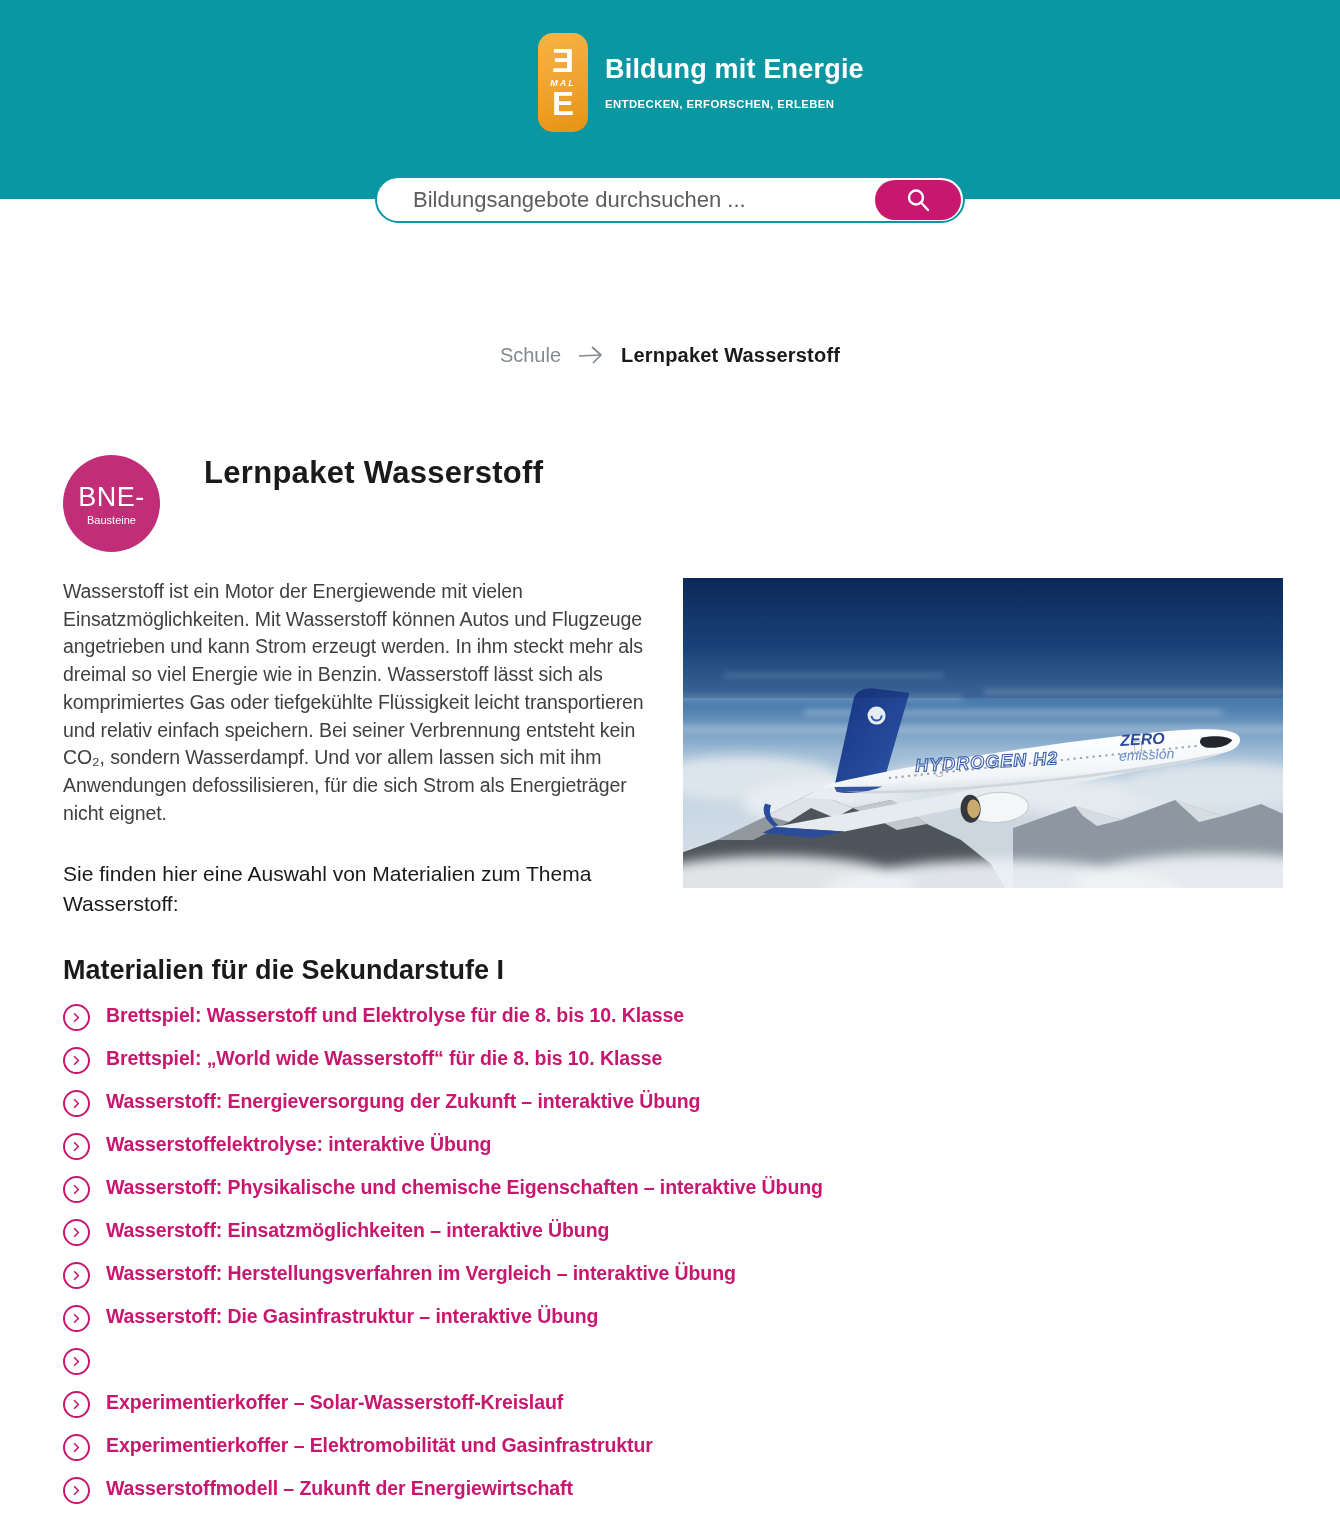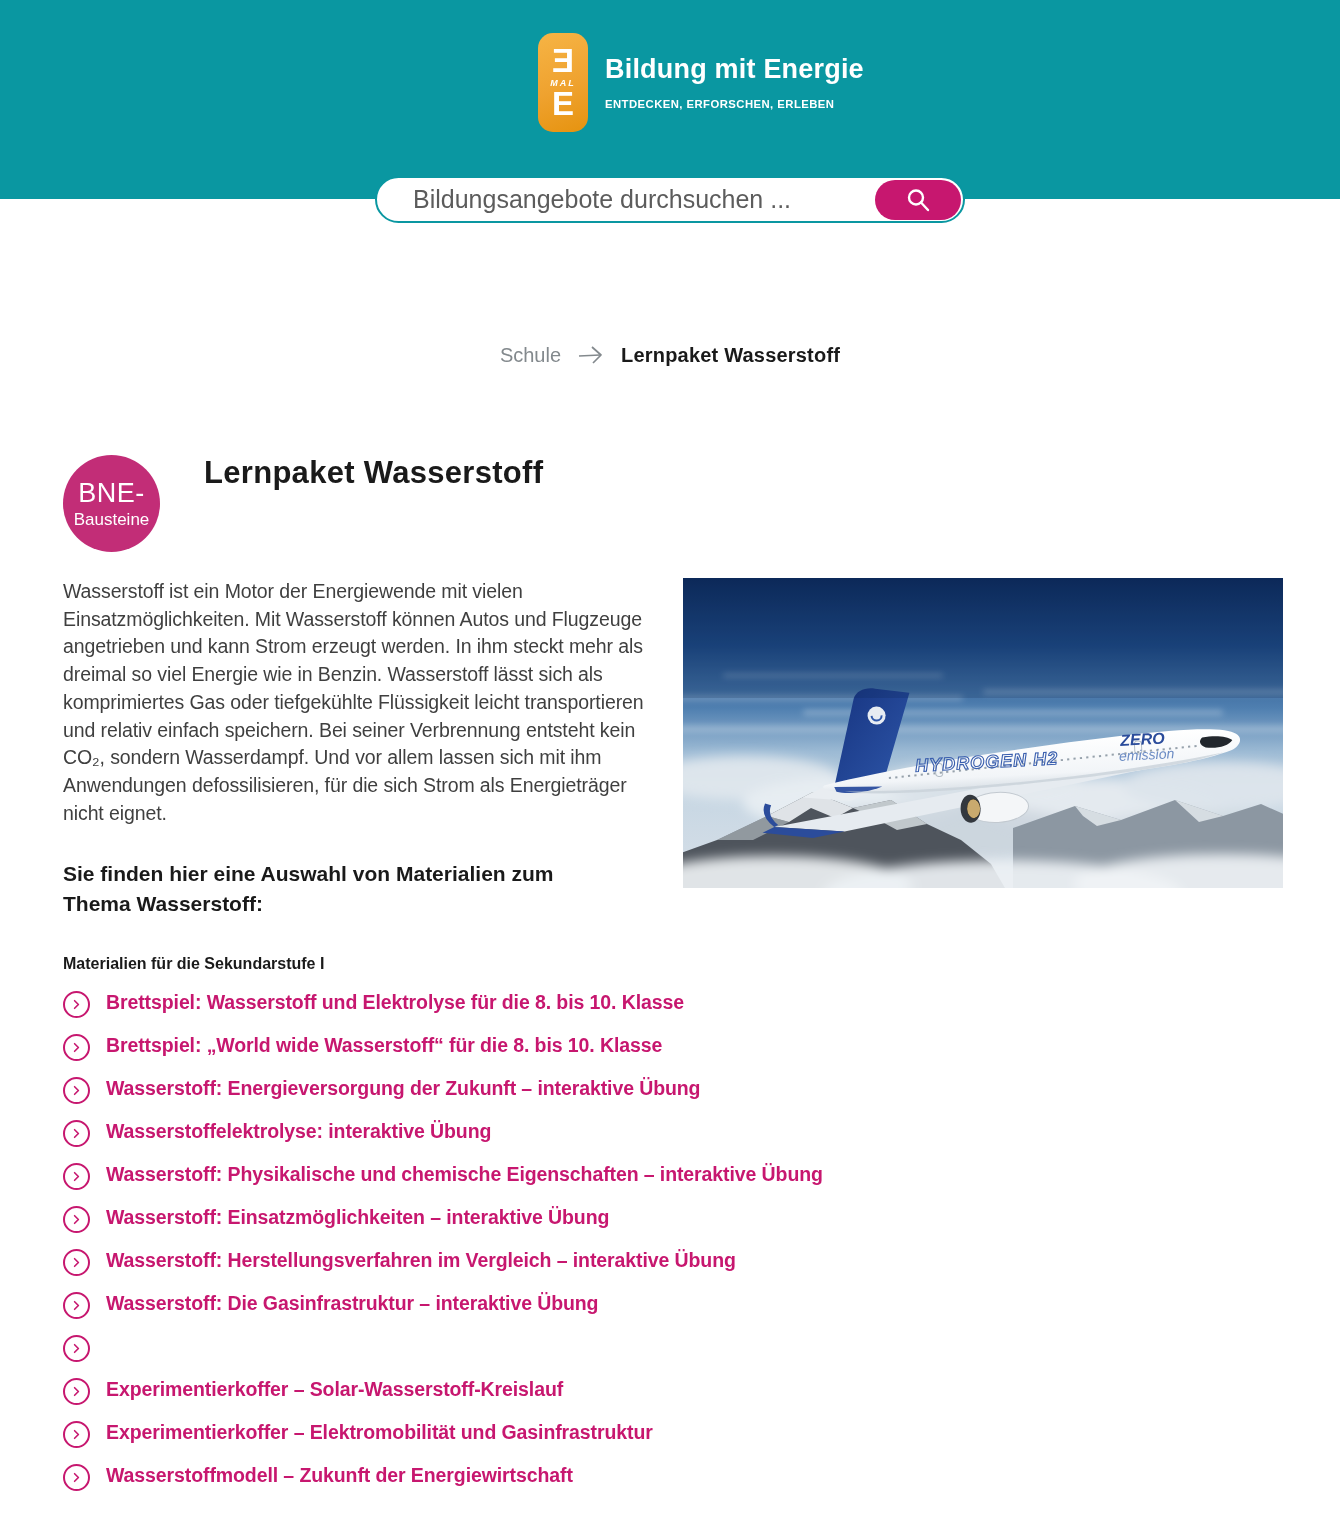--- a/index.html
+++ b/index.html
@@ -32,52 +32,52 @@
   .brand-title{font-size:27px;font-weight:bold;letter-spacing:.2px;line-height:1.05;}
   .brand-tagline{font-size:11.3px;font-weight:bold;letter-spacing:.45px;margin-top:15px;}
   
   .search-bar{
     position:absolute;left:50%;top:176px;transform:translateX(-50%);
     width:590px;height:47px;background:#fff;border:2.5px solid var(--teal);
     border-radius:26px;display:flex;align-items:center;z-index:2;
   }
   .search-input{
     flex:1;height:100%;border:none;outline:none;background:transparent;
-    font-family:"Liberation Sans",sans-serif;font-size:25px;color:#555;padding:0 12px 0 36px;
+    font-family:"Liberation Sans",sans-serif;font-size:22px;color:#555;padding:0 12px 0 36px;
   }
   .search-input::placeholder{color:#5c5c5c;opacity:1;}
   .search-button{
     width:86px;height:40px;margin-right:2px;border:none;border-radius:21px;
     background:var(--magenta);display:flex;align-items:center;justify-content:center;cursor:pointer;
   }
   
   .breadcrumb{
     margin-top:142px;height:28px;display:flex;align-items:center;justify-content:center;gap:16px;
     font-size:20px;
   }
   .crumb-parent{color:#83898D;cursor:pointer;}
   .crumb-current{color:var(--ink);font-weight:bold;letter-spacing:.2px;}
   
   .title-row{margin:86px 0 0 63px;display:flex;align-items:flex-start;gap:44px;}
   .bne-badge{
     width:97px;height:97px;border-radius:50%;background:var(--badge);
     color:#fff;display:flex;flex-direction:column;align-items:center;justify-content:center;flex:0 0 auto;
   }
   .bne-line1{font-size:27px;letter-spacing:.5px;}
-  .bne-line2{font-size:17px;margin-top:1px;}
+  .bne-line2{font-size:11px;margin-top:1px;}
   .page-title{font-size:31px;font-weight:bold;letter-spacing:.3px;}
   
   .content-row{margin:26px 63px 0;display:flex;gap:25px;align-items:flex-start;}
   .left-col{width:595px;flex:0 0 auto;}
   .intro-text{font-size:19.5px;line-height:27.7px;color:var(--body);letter-spacing:-.1px;}
-  .selection-note{margin-top:32px;width:560px;font-size:21px;font-weight:bold;line-height:30px;color:var(--ink);}
+  .selection-note{margin-top:32px;width:560px;font-size:21px;font-weight:normal;line-height:30px;color:var(--ink);}
   .hero{width:600px;height:310px;flex:0 0 auto;overflow:hidden;}
   .hero svg{display:block;}
   
-  .materials-heading{margin:36px 63px 0;font-size:16px;font-weight:bold;color:var(--ink);}
+  .materials-heading{margin:36px 63px 0;font-size:27px;font-weight:bold;color:var(--ink);}
   .materials-list{margin:10px 63px 0;}
   .material-item{display:flex;align-items:flex-start;gap:16px;padding:8px 0;cursor:pointer;}
   .chevron-circle{
     width:27px;height:27px;border:2px solid var(--magenta);border-radius:50%;
     display:flex;align-items:center;justify-content:center;flex:0 0 auto;
   }
   .material-label{color:var(--magenta);font-size:19.5px;font-weight:bold;letter-spacing:-.1px;}
 </style>
 </head>
 <body>

